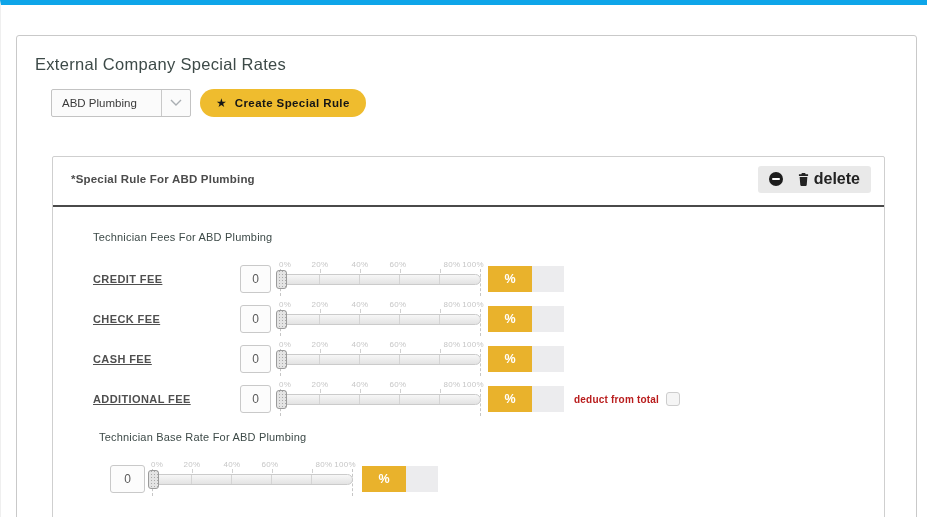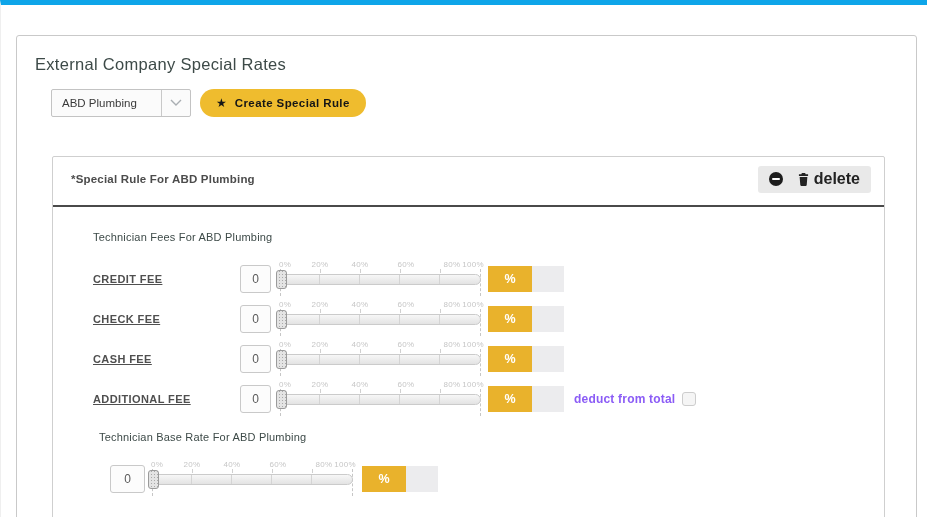--- a/index.html
+++ b/index.html
@@ -55,21 +55,21 @@
                letter-spacing:.4px;text-decoration:underline; }
   .num-input { width:31px; height:28px; background:#fcfcfc; border:1px solid #c9c9c9;
                border-radius:3px; text-align:center; font-size:12px; color:#5a5a5a;
                font-family:"Liberation Sans", sans-serif; }
   .num-input.wide { width:35px; }
 
   
   .slider { position:relative; width:204px; height:40px; margin-left:7px; cursor:pointer; }
   .tick { position:absolute; top:1px; transform:translateX(-50%); font-size:8px;
           color:#c6c6c6; letter-spacing:.3px; }
-  .t0{left:7px} .t1{left:42px} .t2{left:82px} .t3{left:128px} .t4{left:174px} .t5{left:195px}
+  .t0{left:7px} .t1{left:42px} .t2{left:82px} .t3{left:120px} .t4{left:174px} .t5{left:195px}
   .mark { position:absolute; top:10px; width:1px; height:4px; background:#d0d0d0; }
   .m1{left:42px} .m2{left:82px} .m3{left:122px} .m4{left:162px}
   .dash { position:absolute; top:10px; height:27px; width:0; border-left:1px dashed #c6c6c6; }
   .d0{left:2px} .d1{left:202px}
   .track { position:absolute; left:0; top:15px; width:203px; height:11px;
            border:1px solid #cbcbcb; border-radius:6px;
            background:linear-gradient(#f7f7f7,#e3e3e3); }
   .seg { position:absolute; top:0; bottom:0; width:1px; background:#d4d4d4; }
   .s1{left:40px} .s2{left:80px} .s3{left:120px} .s4{left:160px}
   .handle { position:absolute; left:-2px; top:11px; width:11px; height:19px;
@@ -78,21 +78,21 @@
             background-size:3px 3px; background-position:1px 2px; cursor:grab; }
 
   
   .unit-toggle { display:flex; margin-left:6px; }
   .unit-pct { width:44px; height:26px; background:#E9B22C; color:#fff; font-size:12.5px;
               font-weight:bold; display:flex; align-items:center; justify-content:center;
               cursor:pointer; }
   .unit-flat { width:32px; height:26px; background:#ececee; cursor:pointer; }
 
   .extra { display:flex; align-items:center; margin-left:10px; gap:7px; }
-  .extra .lbl { font-size:12px; font-weight:bold; color:#8b5cf6; letter-spacing:.2px; }
+  .extra .lbl { font-size:10px; font-weight:bold; color:#b91c1c; letter-spacing:.2px; }
   .checkbox { width:14px; height:14px; border:1px solid #cdcdcd; border-radius:3px;
               background:#f5f5f5; cursor:pointer; }
 
   .base-row { position:absolute; left:57px; top:302px; display:flex; align-items:center; }
   .base-row .slider { margin-left:5px; }
   .base-row .unit-toggle { margin-left:8px; }
 </style>
 </head>
 <body>
 

